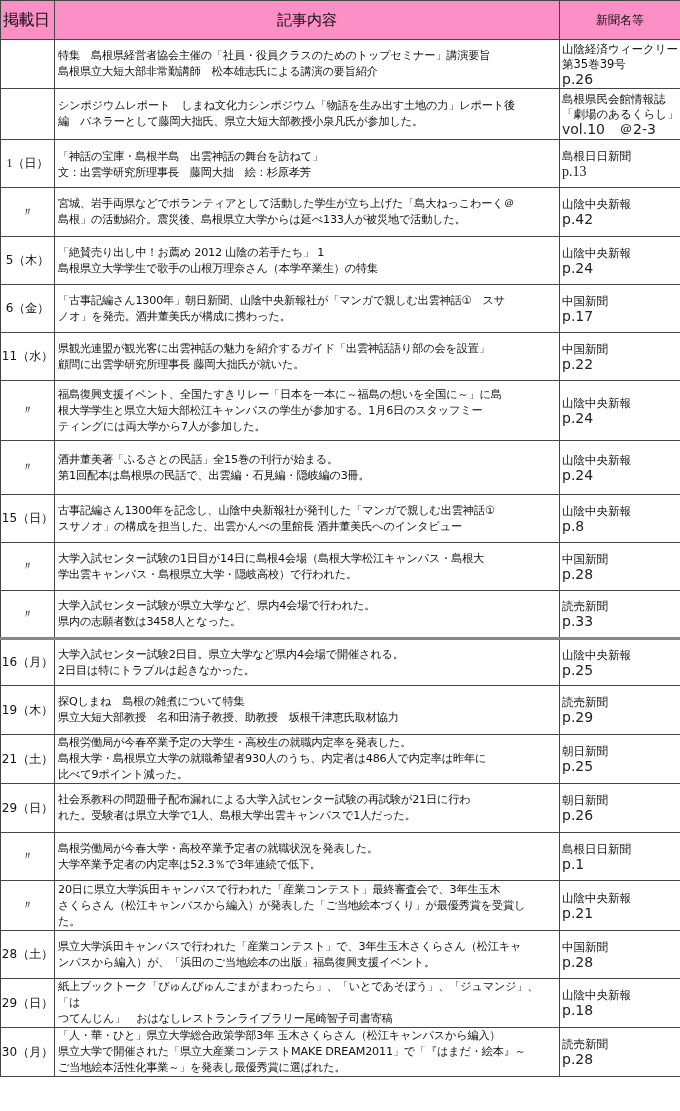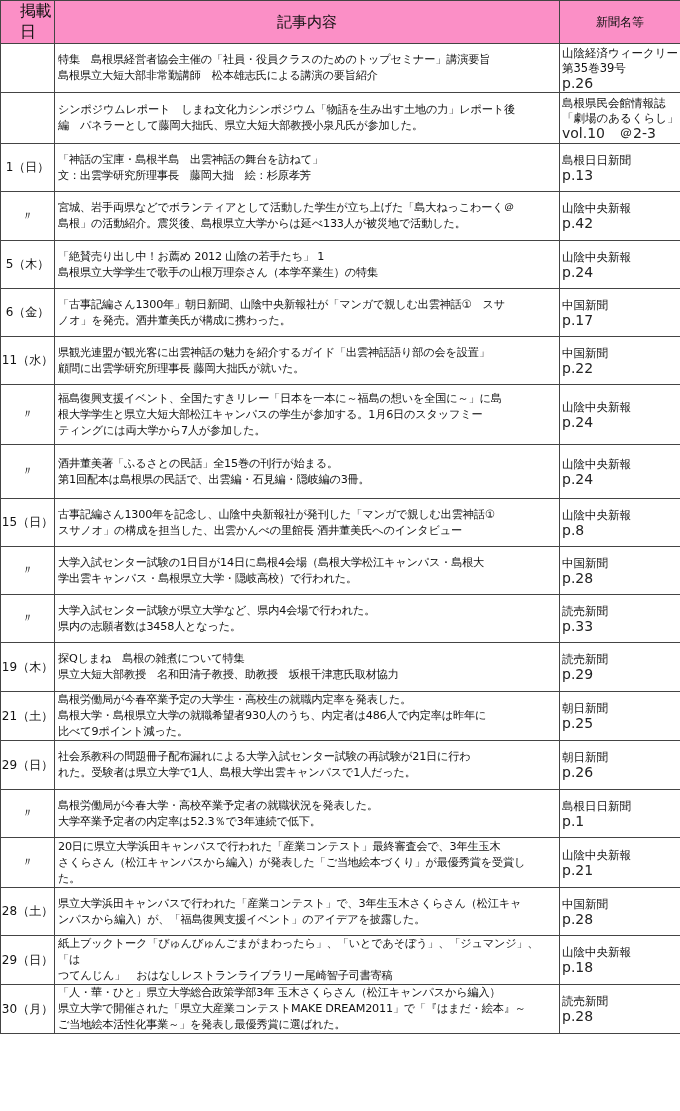--- a/index.html
+++ b/index.html
@@ -3,21 +3,21 @@
 <meta charset="utf-8">
 <style>
   html, body { margin: 0; padding: 0; background: #ffffff; }
   body { width: 680px; height: 1111px; overflow: hidden; font-family: "DejaVu Sans", "Liberation Sans", sans-serif; color: #111; }
   table { border-collapse: collapse; width: 680px; table-layout: fixed; }
   col.c-date { width: 54px; }
   col.c-content { width: 505px; }
   col.c-paper { width: 121px; }
   th, td { border: 1px solid #444; padding: 0; vertical-align: middle; }
   thead th { background: #fb8fc6; height: 38px; font-weight: normal; }
-  th.h-date { font-size: 16px; text-align: left; padding-left: 19px; letter-spacing: -0.5px; }
+  th.h-date { font-size: 16px; text-align: left; padding-left: 2px; letter-spacing: -0.5px; }
   th.h-content { font-size: 15px; text-align: center; }
   th.h-paper { font-size: 12px; text-align: center; }
   td.date { text-align: center; font-size: 12px; }
   td.content { font-size: 11.2px; line-height: 16px; padding: 0 2px 0 3px; letter-spacing: -0.2px; margin-top: 21px; }
   td.paper { font-size: 11.5px; line-height: 15px; padding: 0 0 0 2px; }
   td.paper .page { font-size: 14px; color: #222; }
   .line { display: block; white-space: pre-wrap; }
   tr.thick td { border-top: 3px solid #888; }
 </style>
 </head>
@@ -54,21 +54,21 @@
         <td class="content">
           <span class="line">シンポジウムレポート　しまね文化力シンポジウム「物語を生み出す土地の力」レポート後</span>
           <span class="line">編　パネラーとして藤岡大拙氏、県立大短大部教授小泉凡氏が参加した。</span>
         </td>
         <td class="paper">
           <span class="line">島根県民会館情報誌</span>
           <span class="line">「劇場のあるくらし」</span>
           <span class="line page">vol.10　＠2-3</span>
         </td>
       </tr>
-      <tr style="height: 48px;">
+      <tr style="height: 48px; font-family: Liberation Serif, serif;">
         <td class="date">1（日）</td>
         <td class="content">
           <span class="line">「神話の宝庫・島根半島　出雲神話の舞台を訪ねて」</span>
           <span class="line">文：出雲学研究所理事長　藤岡大拙　絵：杉原孝芳</span>
         </td>
         <td class="paper">
           <span class="line">島根日日新聞</span>
           <span class="line page">p.13</span>
         </td>
       </tr>
@@ -165,20 +165,31 @@
         <td class="date">〃</td>
         <td class="content">
           <span class="line">大学入試センター試験が県立大学など、県内4会場で行われた。</span>
           <span class="line">県内の志願者数は3458人となった。</span>
         </td>
         <td class="paper">
           <span class="line">読売新聞</span>
           <span class="line page">p.33</span>
         </td>
       </tr>
+      <tr class="thick" style="height: 47px;">
+        <td class="date">16（月）</td>
+        <td class="content">
+          <span class="line">大学入試センター試験2日目。県立大学など県内4会場で開催される。</span>
+          <span class="line">2日目は特にトラブルは起きなかった。</span>
+        </td>
+        <td class="paper">
+          <span class="line">山陰中央新報</span>
+          <span class="line page">p.25</span>
+        </td>
+      </tr>
       <tr style="height: 49px;">
         <td class="date">19（木）</td>
         <td class="content">
           <span class="line">探Qしまね　島根の雑煮について特集</span>
           <span class="line">県立大短大部教授　名和田清子教授、助教授　坂根千津恵氏取材協力</span>
         </td>
         <td class="paper">
           <span class="line">読売新聞</span>
           <span class="line page">p.29</span>
         </td>
@@ -226,21 +237,21 @@
         </td>
         <td class="paper">
           <span class="line">山陰中央新報</span>
           <span class="line page">p.21</span>
         </td>
       </tr>
       <tr style="height: 48px;">
         <td class="date">28（土）</td>
         <td class="content">
           <span class="line">県立大学浜田キャンパスで行われた「産業コンテスト」で、3年生玉木さくらさん（松江キャ</span>
-          <span class="line">ンパスから編入）が、「福島復興支援イベント」のアイデアを披露した。</span>
+          <span class="line">ンパスから編入）が、「浜田のご当地絵本の出版」福島復興支援イベント。</span>
         </td>
         <td class="paper">
           <span class="line">中国新聞</span>
           <span class="line page">p.28</span>
         </td>
       </tr>
       <tr style="height: 48px;">
         <td class="date">29（日）</td>
         <td class="content">
           <span class="line">紙上ブックトーク「びゅんびゅんごまがまわったら」、「いとであそぼう」、「ジュマンジ」、「は</span>

